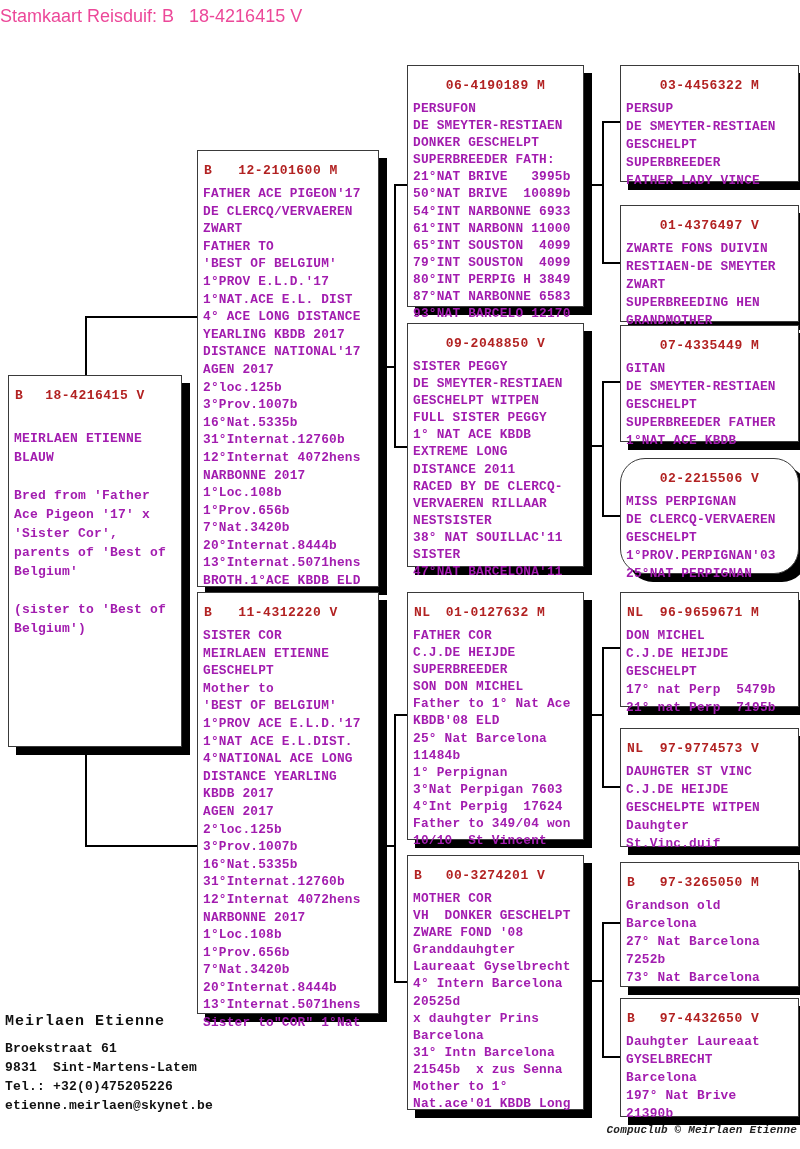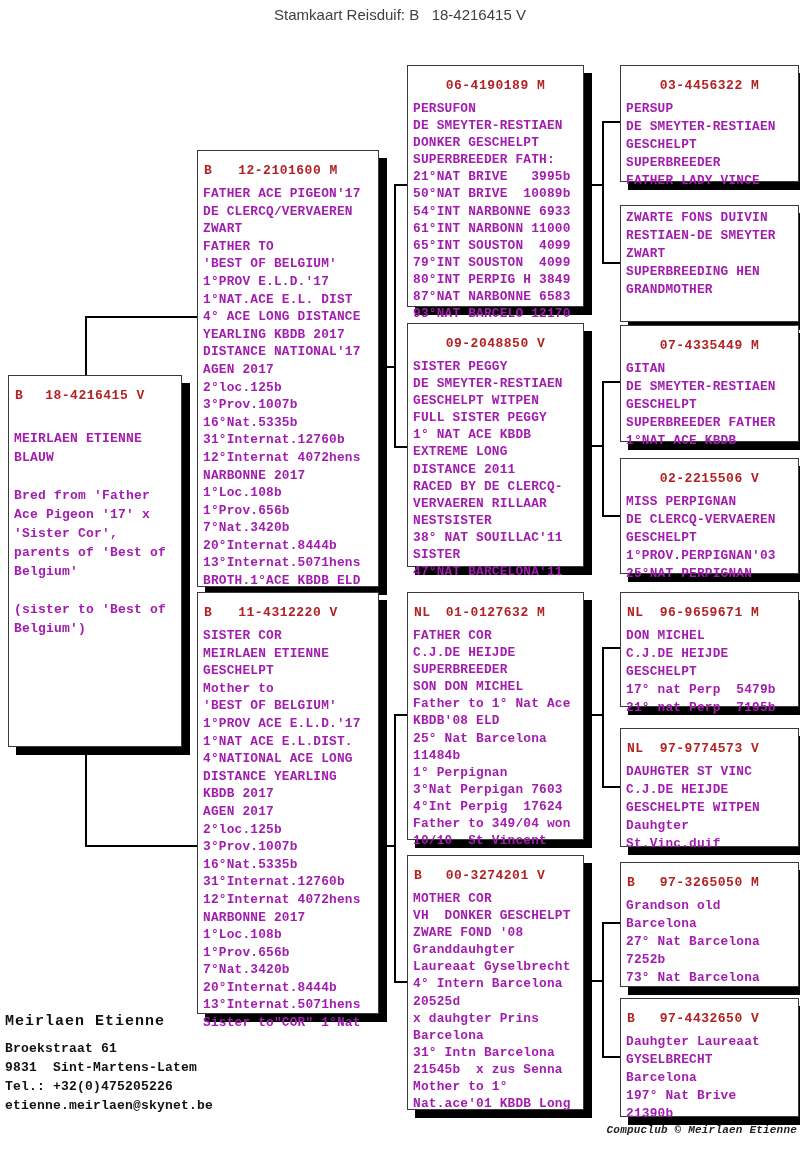--- a/index.html
+++ b/index.html
@@ -1,23 +1,23 @@
 <!DOCTYPE html>
 <html><head>
 <meta charset="utf-8">
 <style>
   html,body{margin:0;padding:0;background:#fff;}
   #card{
     position:relative;width:800px;height:1149px;background:#ffffff;
     overflow:hidden;font-family:"Liberation Mono","DejaVu Sans Mono",monospace;
   }
   #title{
-    position:absolute;top:6px;left:0;width:100%;text-align:center;
+    position:absolute;top:6px;left:0;width:100%;
     font-family:"Liberation Sans","DejaVu Sans",sans-serif;
-    font-size:15px;color:#404040;white-space:pre;
+    font-size:18px;color:#ec4899;white-space:pre;
   }
   .box{
     position:absolute;background:#fff;border:1px solid #3a3a3a;
     box-shadow:8px 8px 0 0 #000;z-index:2;
   }
   .box-header{position:relative;padding-top:3px;height:19px;
     font-size:13px;font-weight:700;color:#b22222;letter-spacing:.5px;margin-top:9px;}
   .hdr-prefix{position:absolute;left:6px;top:3px;}
   .hdr-ring{display:block;text-align:center;}
   .box-lines{padding:3px 2px 0 5px;color:#a21caf;font-weight:700;letter-spacing:.2px;}
@@ -223,20 +223,24 @@
     <div class="box-lines">
         <div class="line">PERSUP</div>
         <div class="line">DE SMEYTER-RESTIAEN</div>
         <div class="line">GESCHELPT</div>
         <div class="line">SUPERBREEDER</div>
         <div class="line">FATHER LADY VINCE</div>
       </div>
   </div>
 
   <div class="box lh-ggp" style="left:620px;top:205px;width:177px;height:115px;">
+    <div class="box-header">
+      <span class="hdr-prefix"></span>
+      <span class="hdr-ring">01-4376497 V</span>
+    </div>
     <div class="box-lines">
         <div class="line">ZWARTE FONS DUIVIN</div>
         <div class="line">RESTIAEN-DE SMEYTER</div>
         <div class="line">ZWART</div>
         <div class="line">SUPERBREEDING HEN</div>
         <div class="line">GRANDMOTHER</div>
       </div>
   </div>
 
   <div class="box lh-ggp" style="left:620px;top:325px;width:177px;height:115px;">
@@ -246,21 +250,21 @@
     </div>
     <div class="box-lines">
         <div class="line">GITAN</div>
         <div class="line">DE SMEYTER-RESTIAEN</div>
         <div class="line">GESCHELPT</div>
         <div class="line">SUPERBREEDER FATHER</div>
         <div class="line">1°NAT ACE KBDB</div>
       </div>
   </div>
 
-  <div class="box lh-ggp" style="left:620px;top:458px;width:177px;height:114px;">
+  <div class="box lh-ggp" style="left:620px;top:458px;width:177px;height:114px;border-radius:25px;">
     <div class="box-header">
       <span class="hdr-prefix"></span>
       <span class="hdr-ring">02-2215506 V</span>
     </div>
     <div class="box-lines">
         <div class="line">MISS PERPIGNAN</div>
         <div class="line">DE CLERCQ-VERVAEREN</div>
         <div class="line">GESCHELPT</div>
         <div class="line">1°PROV.PERPIGNAN'03</div>
         <div class="line">25°NAT PERPIGNAN</div>

